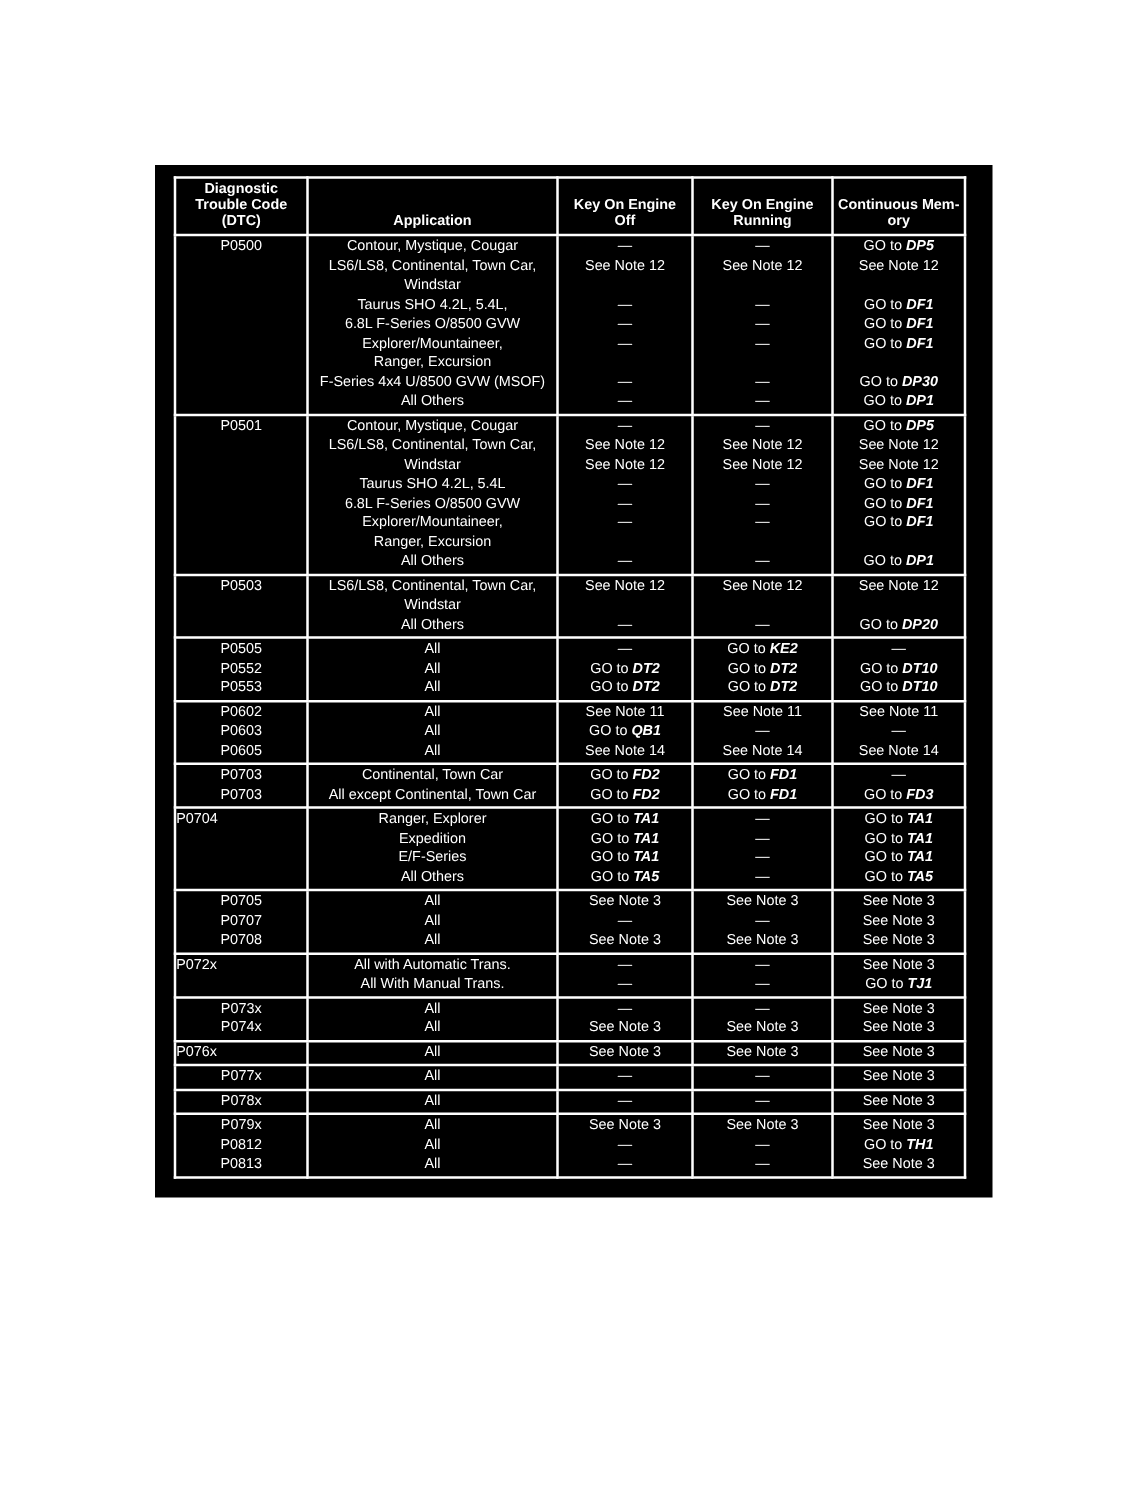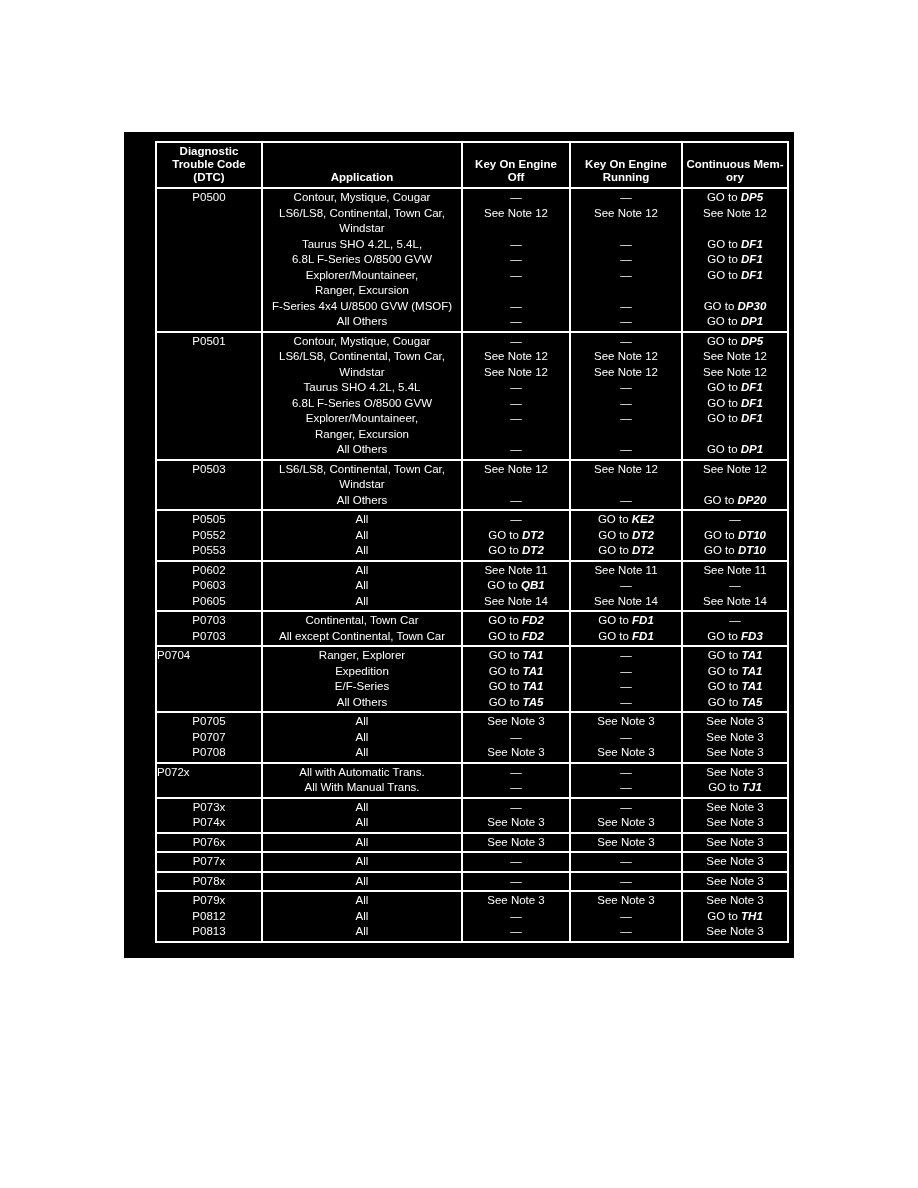--- a/index.html
+++ b/index.html
@@ -1,18 +1,18 @@
 <!DOCTYPE html>
 <html><head>
 <meta charset="utf-8">
 <style>
   html,body{margin:0;padding:0;background:#fff;}
   body{width:918px;height:1188px;position:relative;font-family:"Liberation Sans",sans-serif;}
   .blackbox{position:absolute;left:124px;top:132px;width:670px;height:826px;background:#000;}
-  table{position:absolute;left:155px;top:141px;width:632px;border-collapse:collapse;color:#fff;font-size:11.5px;table-layout:fixed;}
+  table{position:absolute;left:139px;top:141px;width:632px;border-collapse:collapse;color:#fff;font-size:11.5px;table-layout:fixed;}
   th,td{border:2px solid #fff;vertical-align:top;text-align:center;padding:0;}
   th{font-weight:bold;vertical-align:bottom;padding:2px 2px 3px;line-height:13px;font-size:11.5px;}
   td .ln{display:block;line-height:15px;height:15.5px;white-space:nowrap;}
   b{font-weight:bold;font-style:italic;}
   td{padding-top:1px;padding-bottom:1px;}
 </style>
 </head>
 <body>
 
 <div class="blackbox"></div>
@@ -343,21 +343,21 @@
         <td>
           <span class="ln">—</span>
           <span class="ln">See Note 3</span>
         </td>
         <td>
           <span class="ln">See Note 3</span>
           <span class="ln">See Note 3</span>
         </td>
       </tr>
       <tr>
-        <td style="text-align: center;">
+        <td style="text-align: left;">
           <span class="ln">P076x</span>
         </td>
         <td>
           <span class="ln">All</span>
         </td>
         <td>
           <span class="ln">See Note 3</span>
         </td>
         <td>
           <span class="ln">See Note 3</span>

